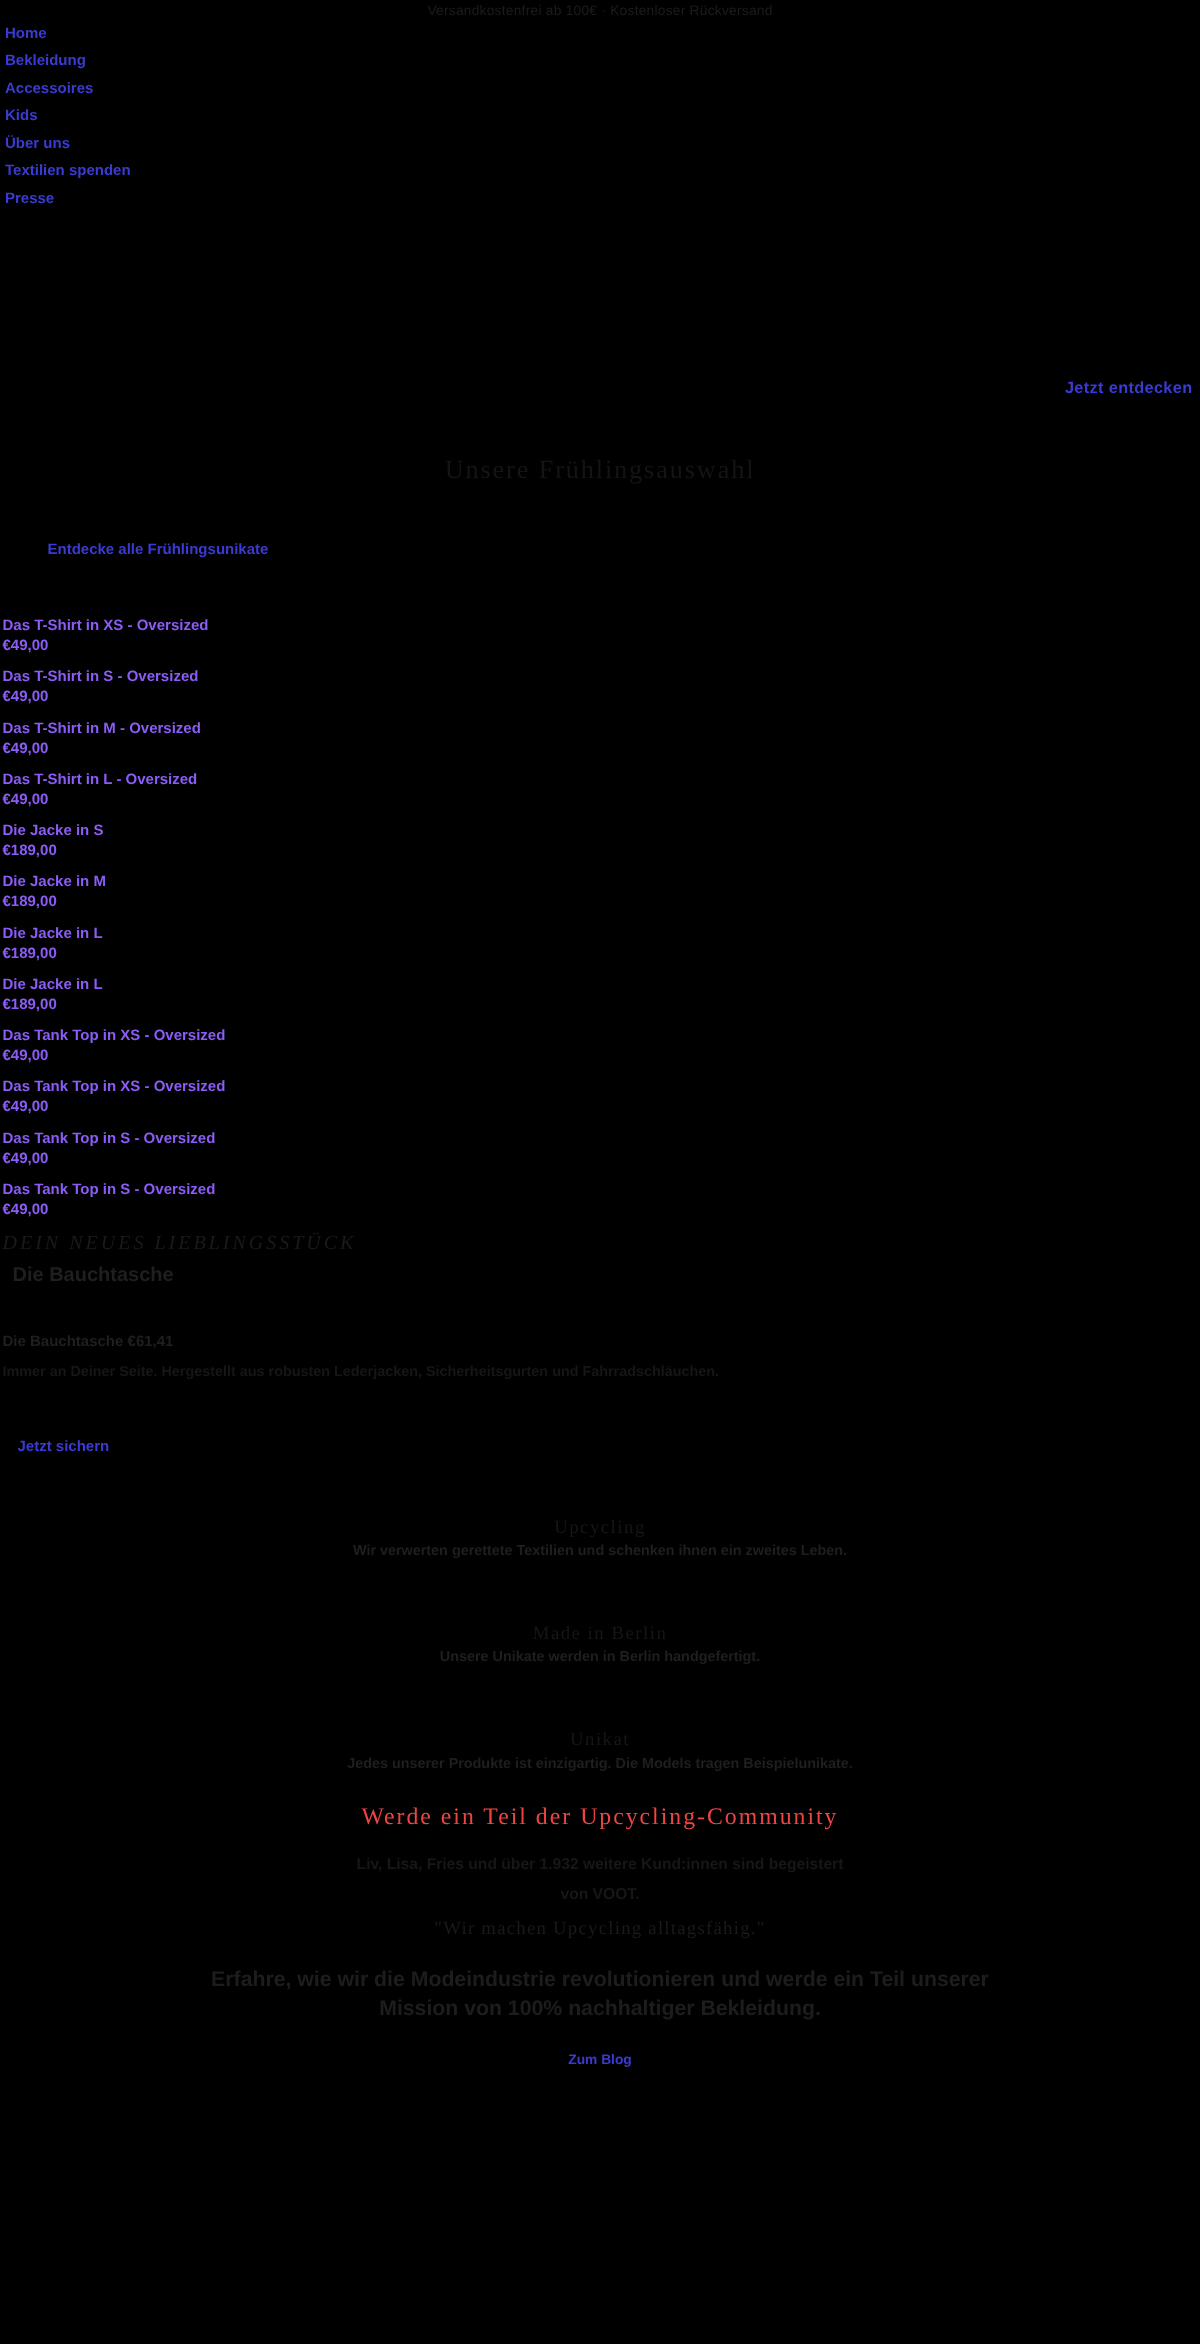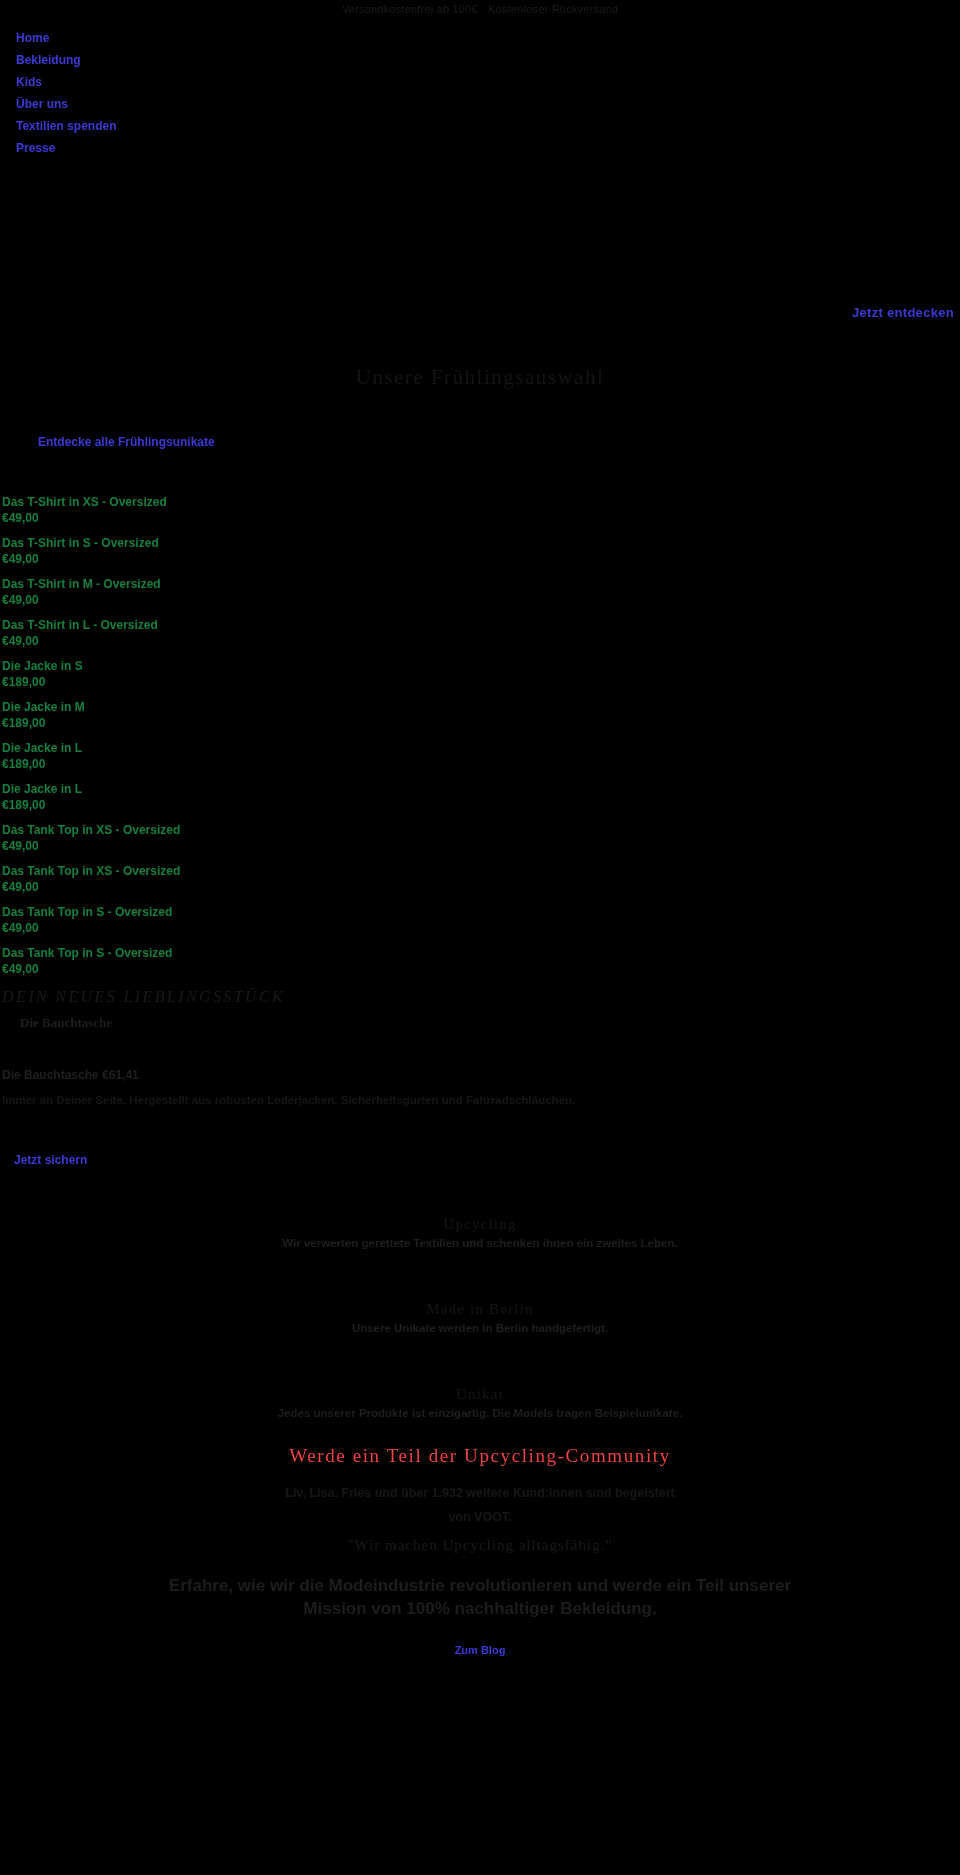--- a/index.html
+++ b/index.html
@@ -24,21 +24,21 @@
     font-size: 11px;
     color: #1c1c1c;
     padding-top: 3px;
     letter-spacing: .2px;
     font-family: "Liberation Sans", sans-serif;
   }
 
   
   .nav {
     list-style: none;
-    margin: 12px;
+    margin: 0;
     padding: 0 0 0 4px;
   }
   .nav li { margin: 0; padding: 0; }
   .nav a {
     display: block;
     color: #3b3bd4;
     font-size: 12px;
     font-weight: bold;
     text-decoration: none;
     font-family: "Liberation Sans", sans-serif;
@@ -94,21 +94,21 @@
   
   .products {
     list-style: none;
     margin: 0;
     padding: 0 0 0 2px;
   }
   .products li { margin: 0 0 9px 0; }
   .products .p-name,
   .products .p-price {
     display: block;
-    color: #15803d;
+    color: #8b5cf6;
     font-size: 12px;
     font-weight: bold;
     text-decoration: none;
     font-family: "Liberation Sans", sans-serif;
     line-height: 16px;
   }
 
   .dark-heading {
     color: #1a1a1a;
     font-size: 16px;
@@ -116,25 +116,25 @@
     margin: 0;
     padding: 2px 0 0 2px;
     letter-spacing: 2.4px;
     font-family: "Liberation Serif", serif;
     font-style: italic;
   }
 
   .plain-link {
     display: block;
     color: #1f1f1f;
-    font-size: 13px;
-    font-weight: bold;
-    text-decoration: none;
-    padding-left: 20px;
-    font-family: Liberation Serif, serif;
+    font-size: 16px;
+    font-weight: bold;
+    text-decoration: none;
+    padding-left: 10px;
+    font-family: Liberation Sans, sans-serif;
     line-height: 18px;
   }
 
   .plain-text {
     color: #1f1f1f;
     font-size: 12px;
     font-weight: bold;
     padding-left: 2px;
     font-family: "Liberation Sans", sans-serif;
     line-height: 18px;
@@ -244,20 +244,23 @@
 </div>
 
 <ul class="nav">
   <li>
     <a href="#">Home</a>
   </li>
   <li>
     <a href="#">Bekleidung</a>
   </li>
   <li>
+    <a href="#">Accessoires</a>
+  </li>
+  <li>
     <a href="#">Kids</a>
   </li>
   <li>
     <a href="#">Über uns</a>
   </li>
   <li>
     <a href="#">Textilien spenden</a>
   </li>
   <li>
     <a href="#">Presse</a>

